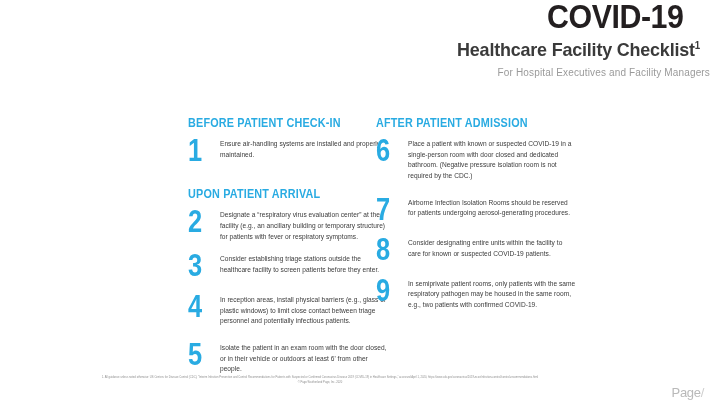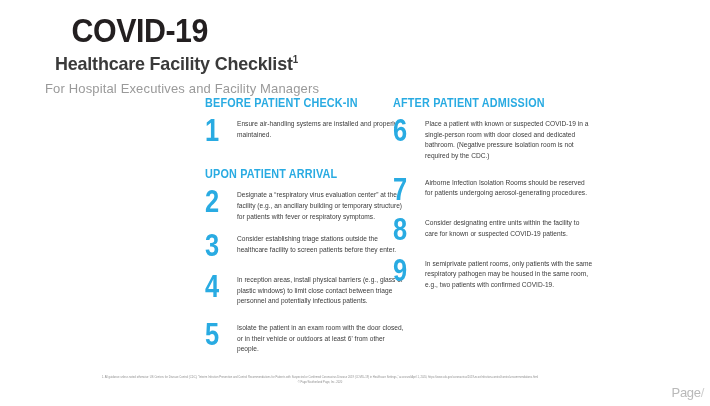--- a/index.html
+++ b/index.html
@@ -12,22 +12,21 @@
     position:relative;
   }
   .page{
     position:relative;
     width:710px;height:406px;
     box-sizing:border-box;
   }
 
   
   .header{
-    text-align:left;
-    padding-top:14px;
+    text-align:right;
     margin-left:45px;
   }
   .title{
     font-size:33px;
     font-weight:bold;
     letter-spacing:-0.5px;
     color:#231f20;
     line-height:1.02;
     transform:scaleX(0.92);
   }
@@ -38,33 +37,32 @@
     margin-top:5px;
     letter-spacing:-0.2px;
     transform:scaleX(0.97);
   }
   .subtitle sup{
     font-size:10px;
     font-weight:bold;
     vertical-align:super;
   }
   .tagline{
-    font-size:13px;
+    font-size:10px;
     color:#9a9a9a;
     margin-top:6px;
     letter-spacing:0.15px;
   }
 
   
   .columns{
     position:absolute;
-    top:96px;left:0;
+    top:116px;left:0;
     width:674px;
     display:flex;
-    padding-left:17px;
   }
   .col{
     width:200px;
   }
   .col-left{ margin-left:188px; }
   .col-right{ margin-left:-12px; }
 
   .section-head{
     color:#29abe2;
     font-size:12.3px;

